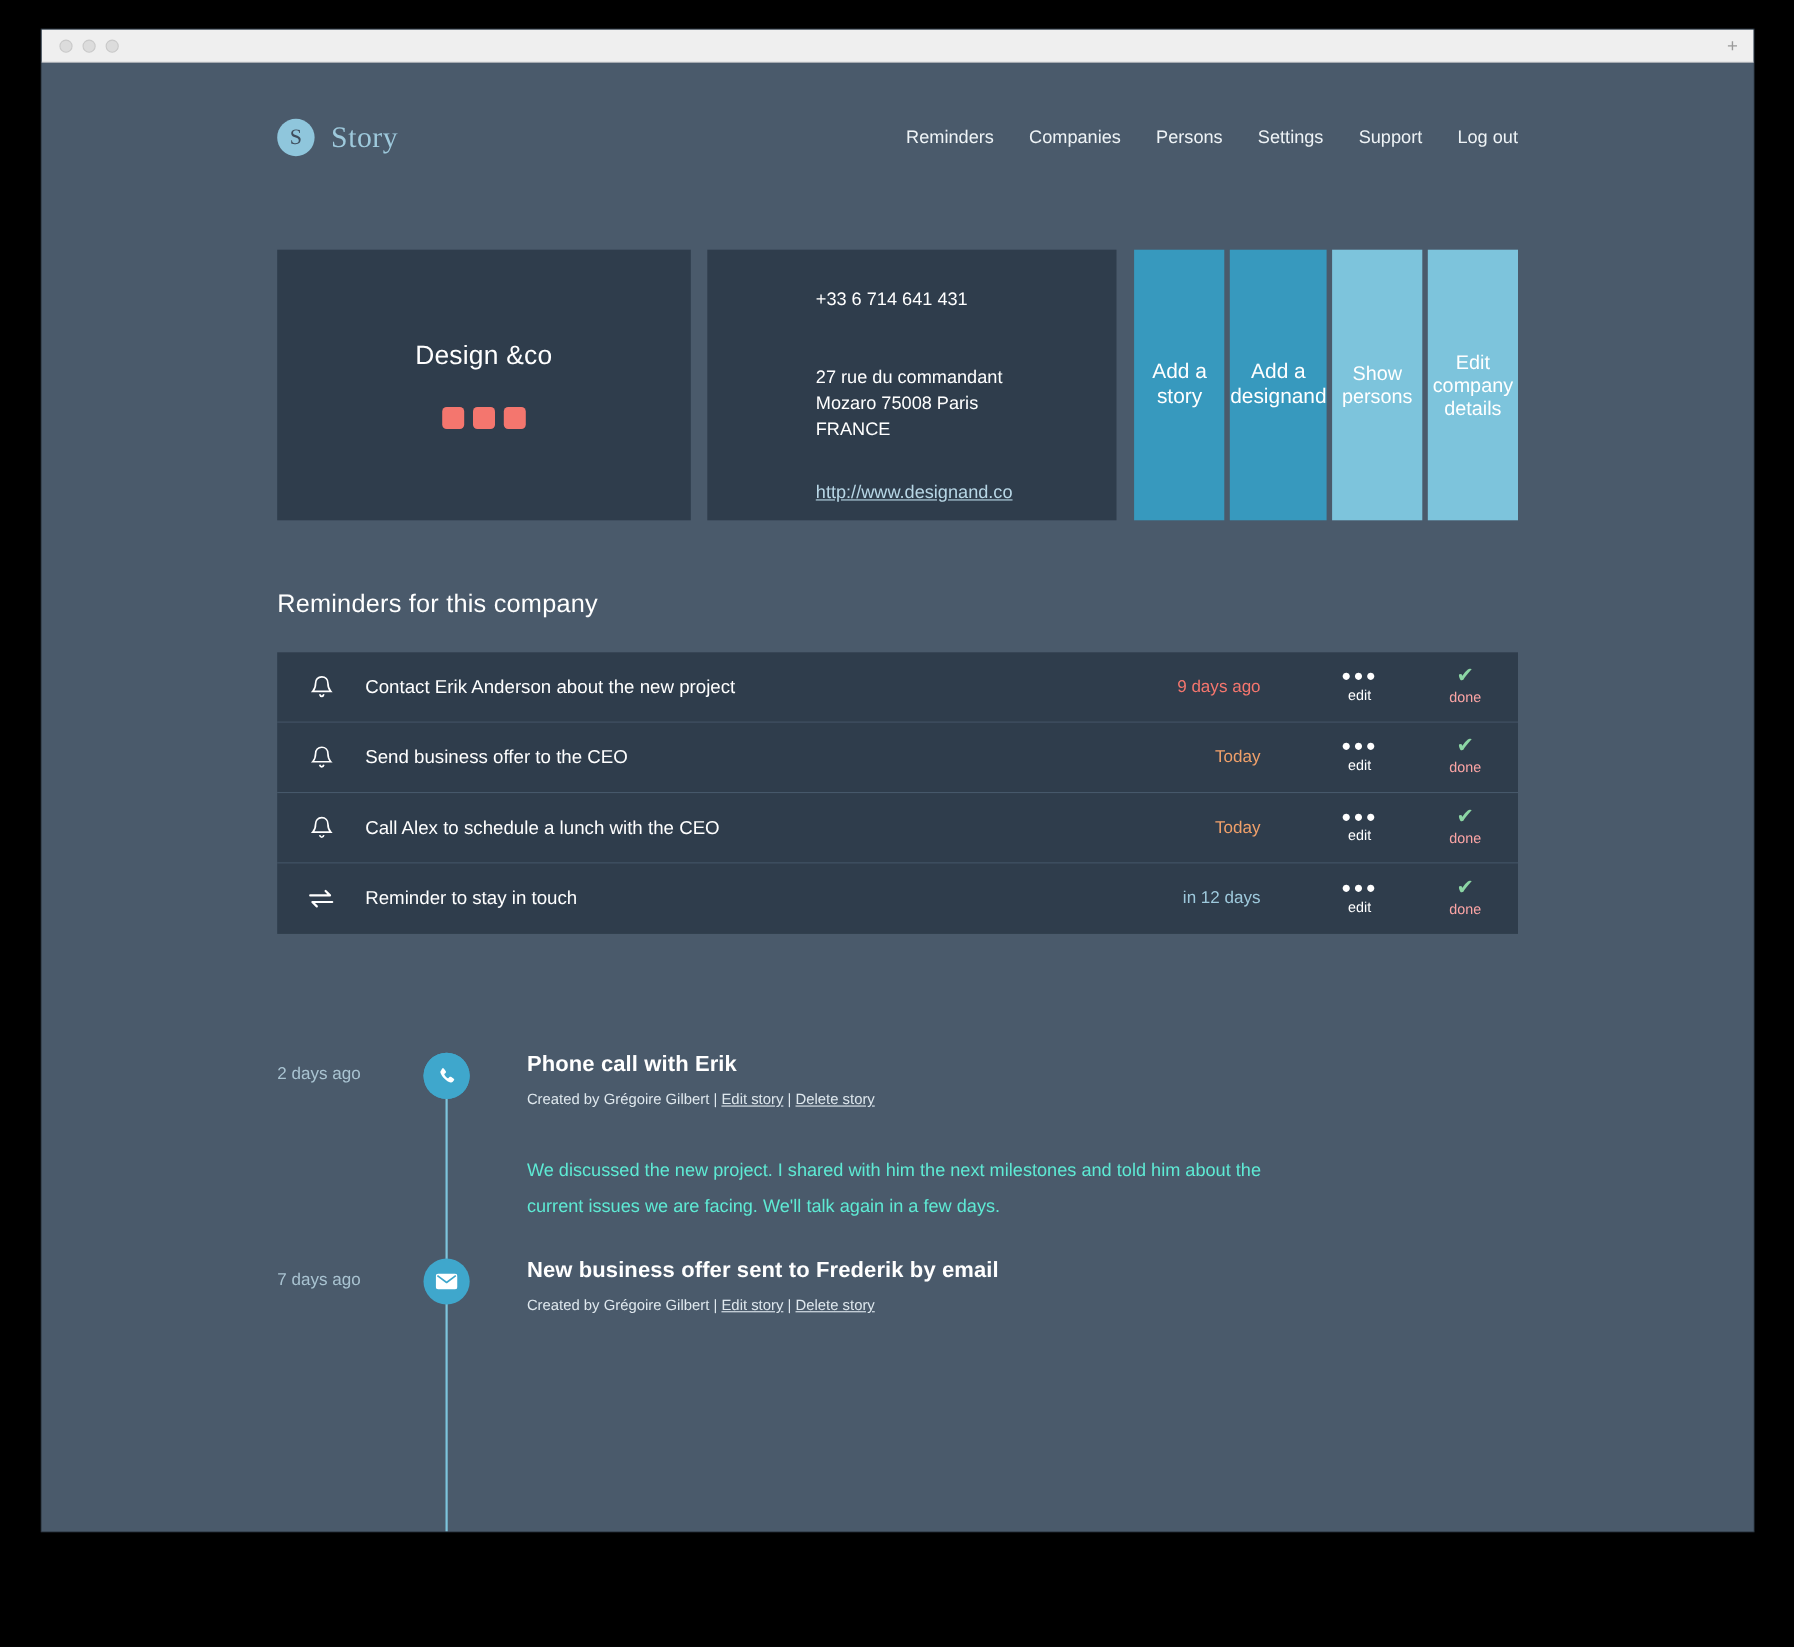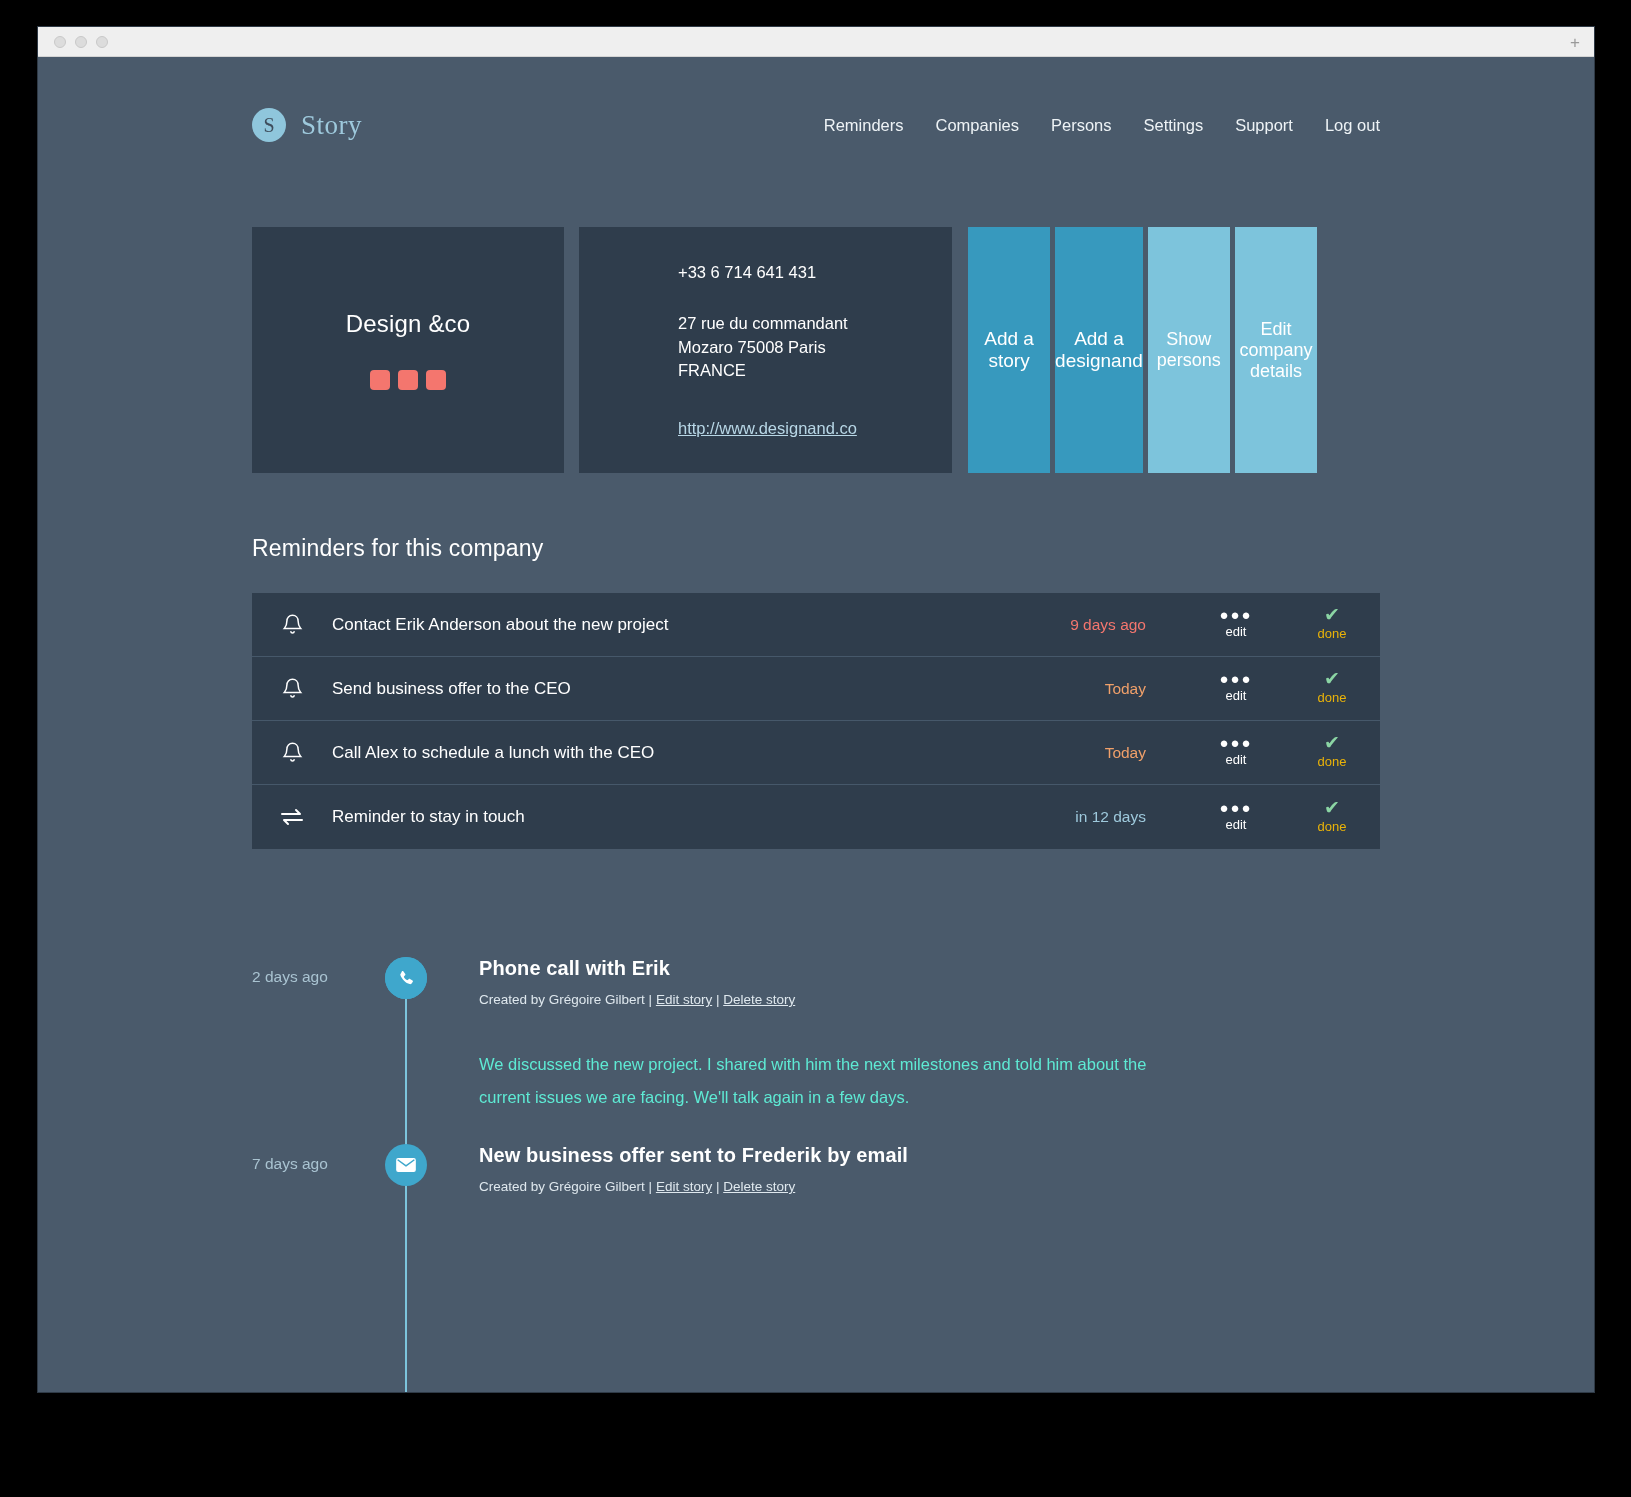--- a/index.html
+++ b/index.html
@@ -126,21 +126,21 @@
 
   
   .cards {
     display: flex;
     margin-top: 79px;
     height: 246px;
     gap: 15px;
   }
 
   .card-company {
-    width: 312px;
+    width: 376px;
     background: #2f3d4c;
     display: flex;
     flex-direction: column;
     align-items: center;
     justify-content: center;
   }
 
   .company-name {
     font-size: 24px;
     color: #ffffff;
@@ -159,21 +159,21 @@
 
   .card-contact {
     width: 373px;
     background: #2f3d4c;
     padding: 34px 0 0 99px;
     color: #ffffff;
     font-size: 16.5px;
     line-height: 1.42;
   }
 
-  .contact-phone { margin-bottom: 28px; }
+  .contact-phone { margin-bottom: 48px; }
 
   .contact-address { margin-bottom: 34px; }
 
   .contact-link {
     color: #b8d7e6;
     text-decoration: underline;
     cursor: pointer;
     font-size: 16.5px;
   }
 
@@ -255,21 +255,21 @@
   }
 
   .dots-glyph {
     color: #ffffff;
     font-size: 15px;
     letter-spacing: 2px;
     line-height: 10px;
   }
 
   .rm-sub { font-size: 13px; color: #ffffff; }
-  .rm-done .rm-sub { color: #eab308; }
+  .rm-done .rm-sub { color: #fca5a5; }
 
   .check-glyph { color: #8bd5a4; font-size: 19px; line-height: 14px; }
 
   
   .timeline {
     position: relative;
     margin-top: 67px;
     padding-bottom: 60px;
   }
 

